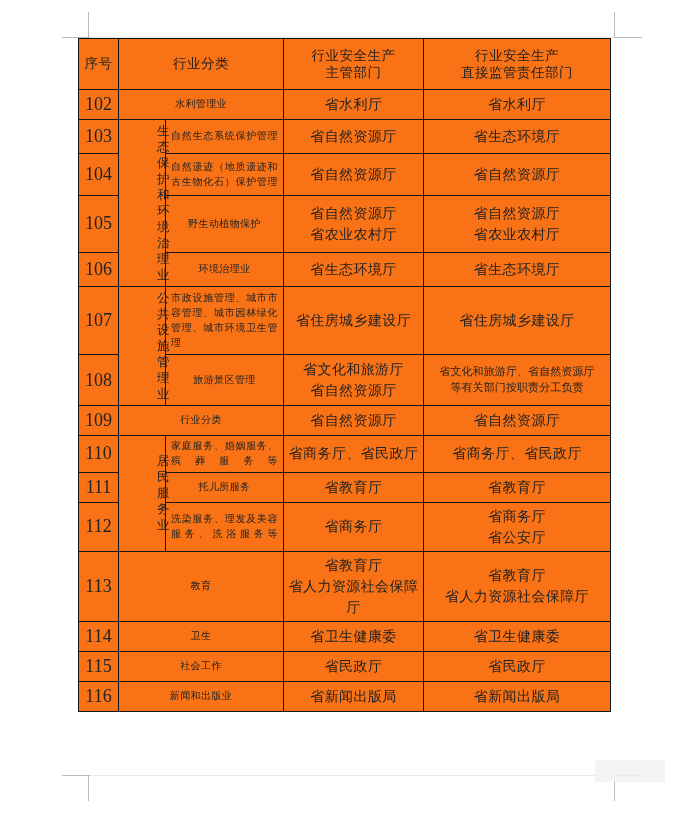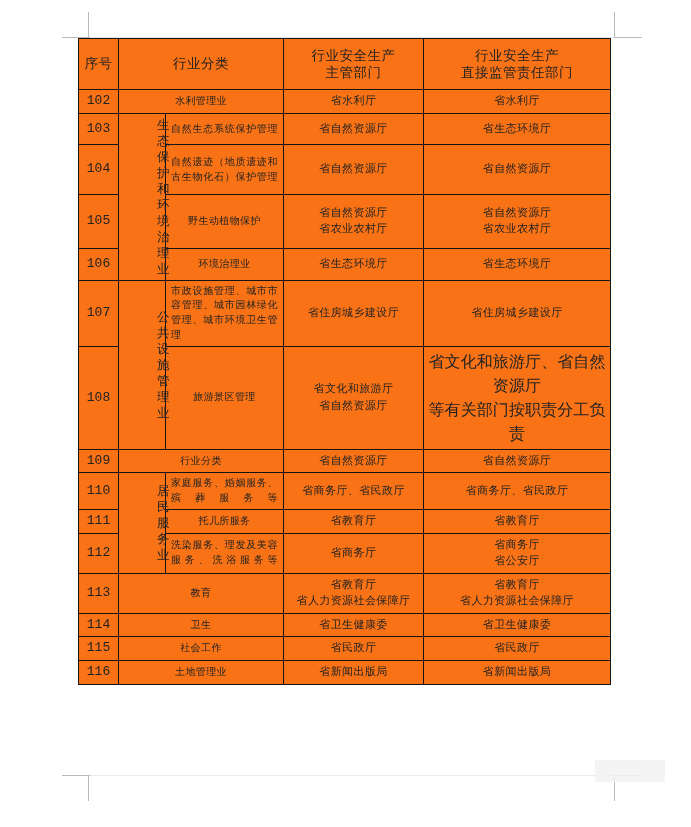--- a/index.html
+++ b/index.html
@@ -74,22 +74,22 @@
 
   thead th {
     font-size: 13.5px;
     letter-spacing: .5px;
     height: 44px;
     color: #111;
   }
   thead th .hl { display: block; }
 
   td.num {
-    font-size: 13px;
-    font-family: Liberation Mono, monospace;
+    font-size: 18px;
+    font-family: Liberation Serif, serif;
     color: #2a2a2a;
   }
   td.cat-span {
     font-size: 12.5px;
     line-height: 1.55;
     letter-spacing: .5px;
   }
   td.cat-span .ln { display: block; margin-left: 36px; }
 
   td.sub {
@@ -97,25 +97,25 @@
     letter-spacing: .4px;
   }
   td.sub.justify {
     text-align: justify;
     text-align-last: justify;
     padding-left: 5px;
     padding-right: 5px;
     line-height: 1.48;
   }
   td.dept, td.resp {
-    font-size: 11px;
+    font-size: 14px;
     letter-spacing: .4px;
   }
   td .ml { display: block; line-height: 1.5; }
-  td.resp.small { font-size: 16px; letter-spacing: .1px; }
+  td.resp.small { font-size: 11px; letter-spacing: .1px; }
 </style>
 </head>
 <body>
 
 <div class="guide guide-h-top-long"></div>
 <div class="guide guide-v-tl"></div>
 <div class="guide guide-h-tl"></div>
 <div class="guide guide-v-tr"></div>
 <div class="guide guide-h-tr"></div>
 
@@ -307,21 +307,21 @@
           <td class="sub" colspan="2">社会工作</td>
           <td class="dept">
             <span class="ml">省民政厅</span>
           </td>
           <td class="resp">
             <span class="ml">省民政厅</span>
           </td>
         </tr>
         <tr>
           <td class="num">116</td>
-          <td class="sub" colspan="2">土地管理业</td>
+          <td class="sub" colspan="2">新闻和出版业</td>
           <td class="dept">
             <span class="ml">省新闻出版局</span>
           </td>
           <td class="resp">
             <span class="ml">省新闻出版局</span>
           </td>
         </tr>
       </tbody>
   </table>
 </div>

